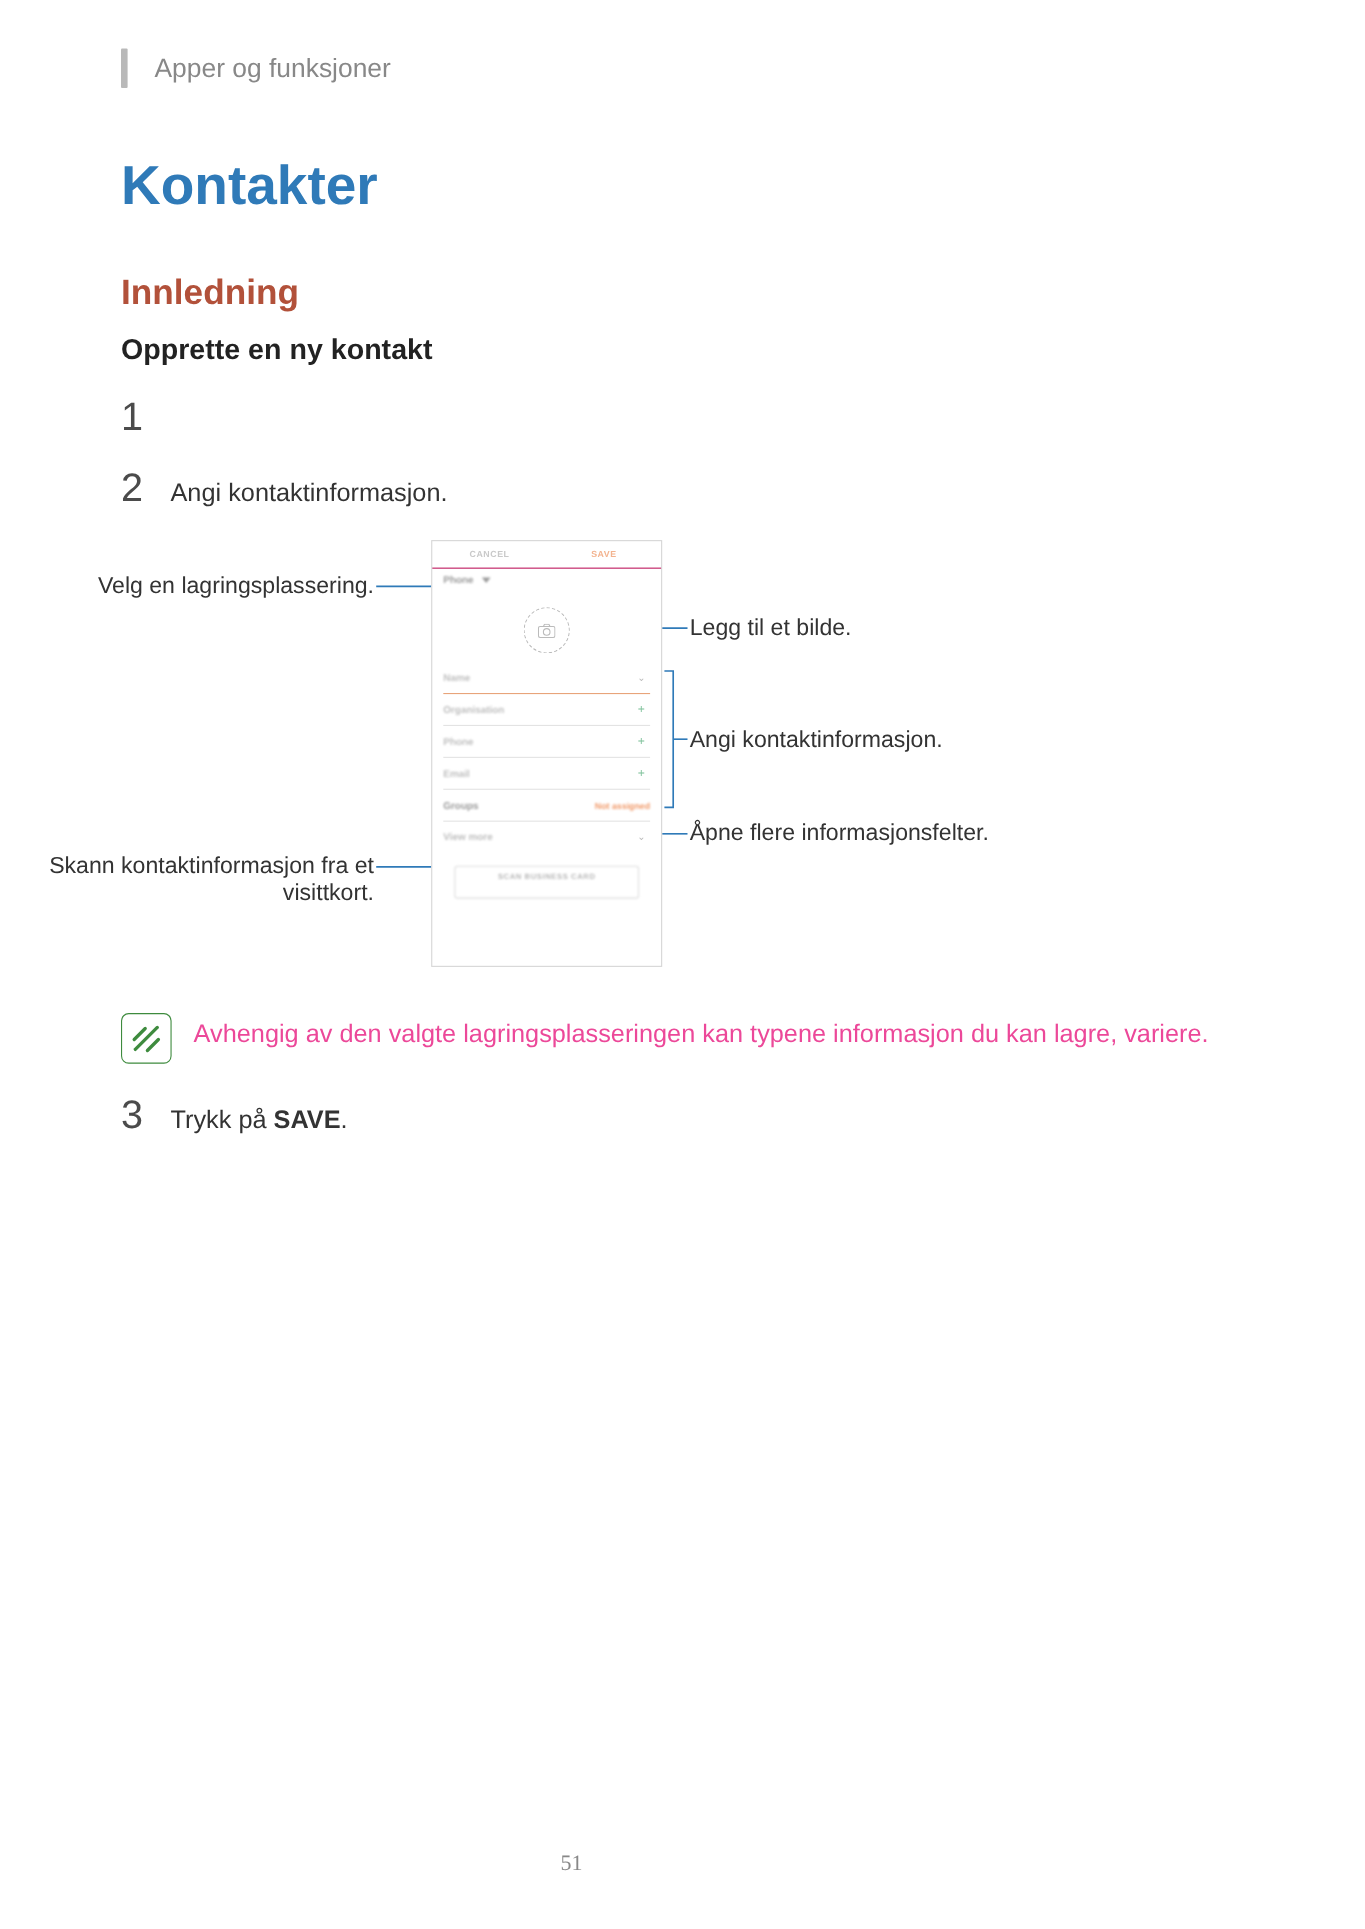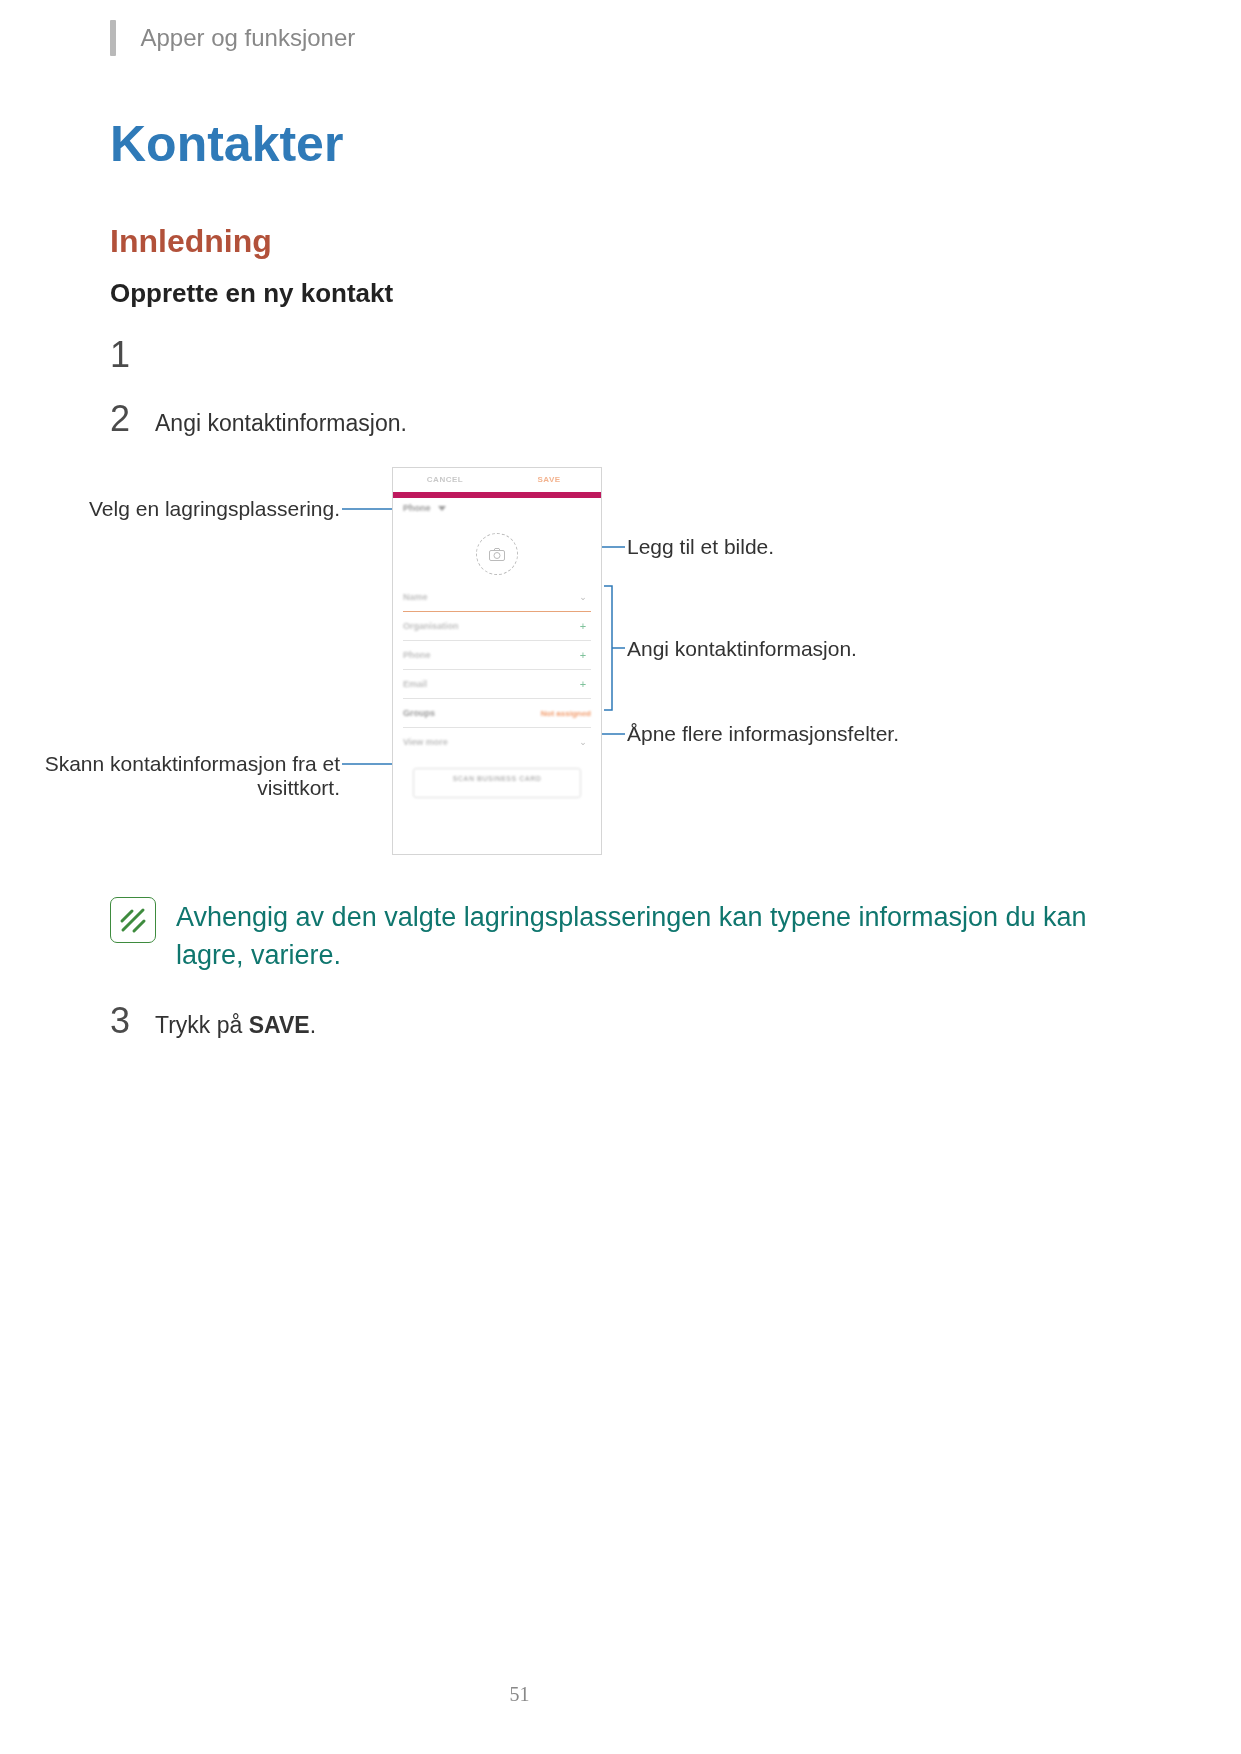--- a/index.html
+++ b/index.html
@@ -7,21 +7,21 @@
   body {
     width: 1241px;
     height: 1754px;
     font-family: "Segoe UI", "Helvetica Neue", Arial, sans-serif;
     color: #333;
     position: relative;
     background: #fff;
   }
   .page {
     position: relative;
-    padding: 24px 110px 0 110px;
+    padding: 48px 110px 0 110px;
     box-sizing: border-box;
     height: 100%;
   }
   .breadcrumb-wrap {
     margin-bottom: 55px;
   }
   .breadcrumb-bar {
     display: inline-block;
     width: 6px;
     height: 36px;
@@ -111,21 +111,21 @@
     top: 0;
     width: 210px;
     height: 388px;
     border: 1px solid #d5d5d5;
     background: #fff;
     box-sizing: border-box;
   }
   .phone-topbar {
     display: flex;
     height: 24px;
-    border-bottom: 6px solid #be185d;
+    border-bottom: 1px solid #be185d;
   }
   .phone-topbar > div {
     flex: 1;
     text-align: center;
     font-size: 8px;
     font-weight: 700;
     letter-spacing: 0.5px;
     color: #c9c9c9;
     filter: blur(0.6px);
     padding-top: 7px;
@@ -243,22 +243,22 @@
     height: 44px;
     border: 1.5px solid #3e8b3e;
     border-radius: 7px;
     flex-shrink: 0;
     margin-right: 20px;
     display: flex;
     align-items: center;
     justify-content: center;
   }
   .note-text {
-    font-size: 27px;
-    color: #0f766e;
+    font-size: 23px;
+    color: #ec4899;
     line-height: 1.4;
     padding-top: 2px;
   }
 
   .page-number {
     position: absolute;
     bottom: 48px;
     left: 0;
     width: 1039px;
     text-align: center;

